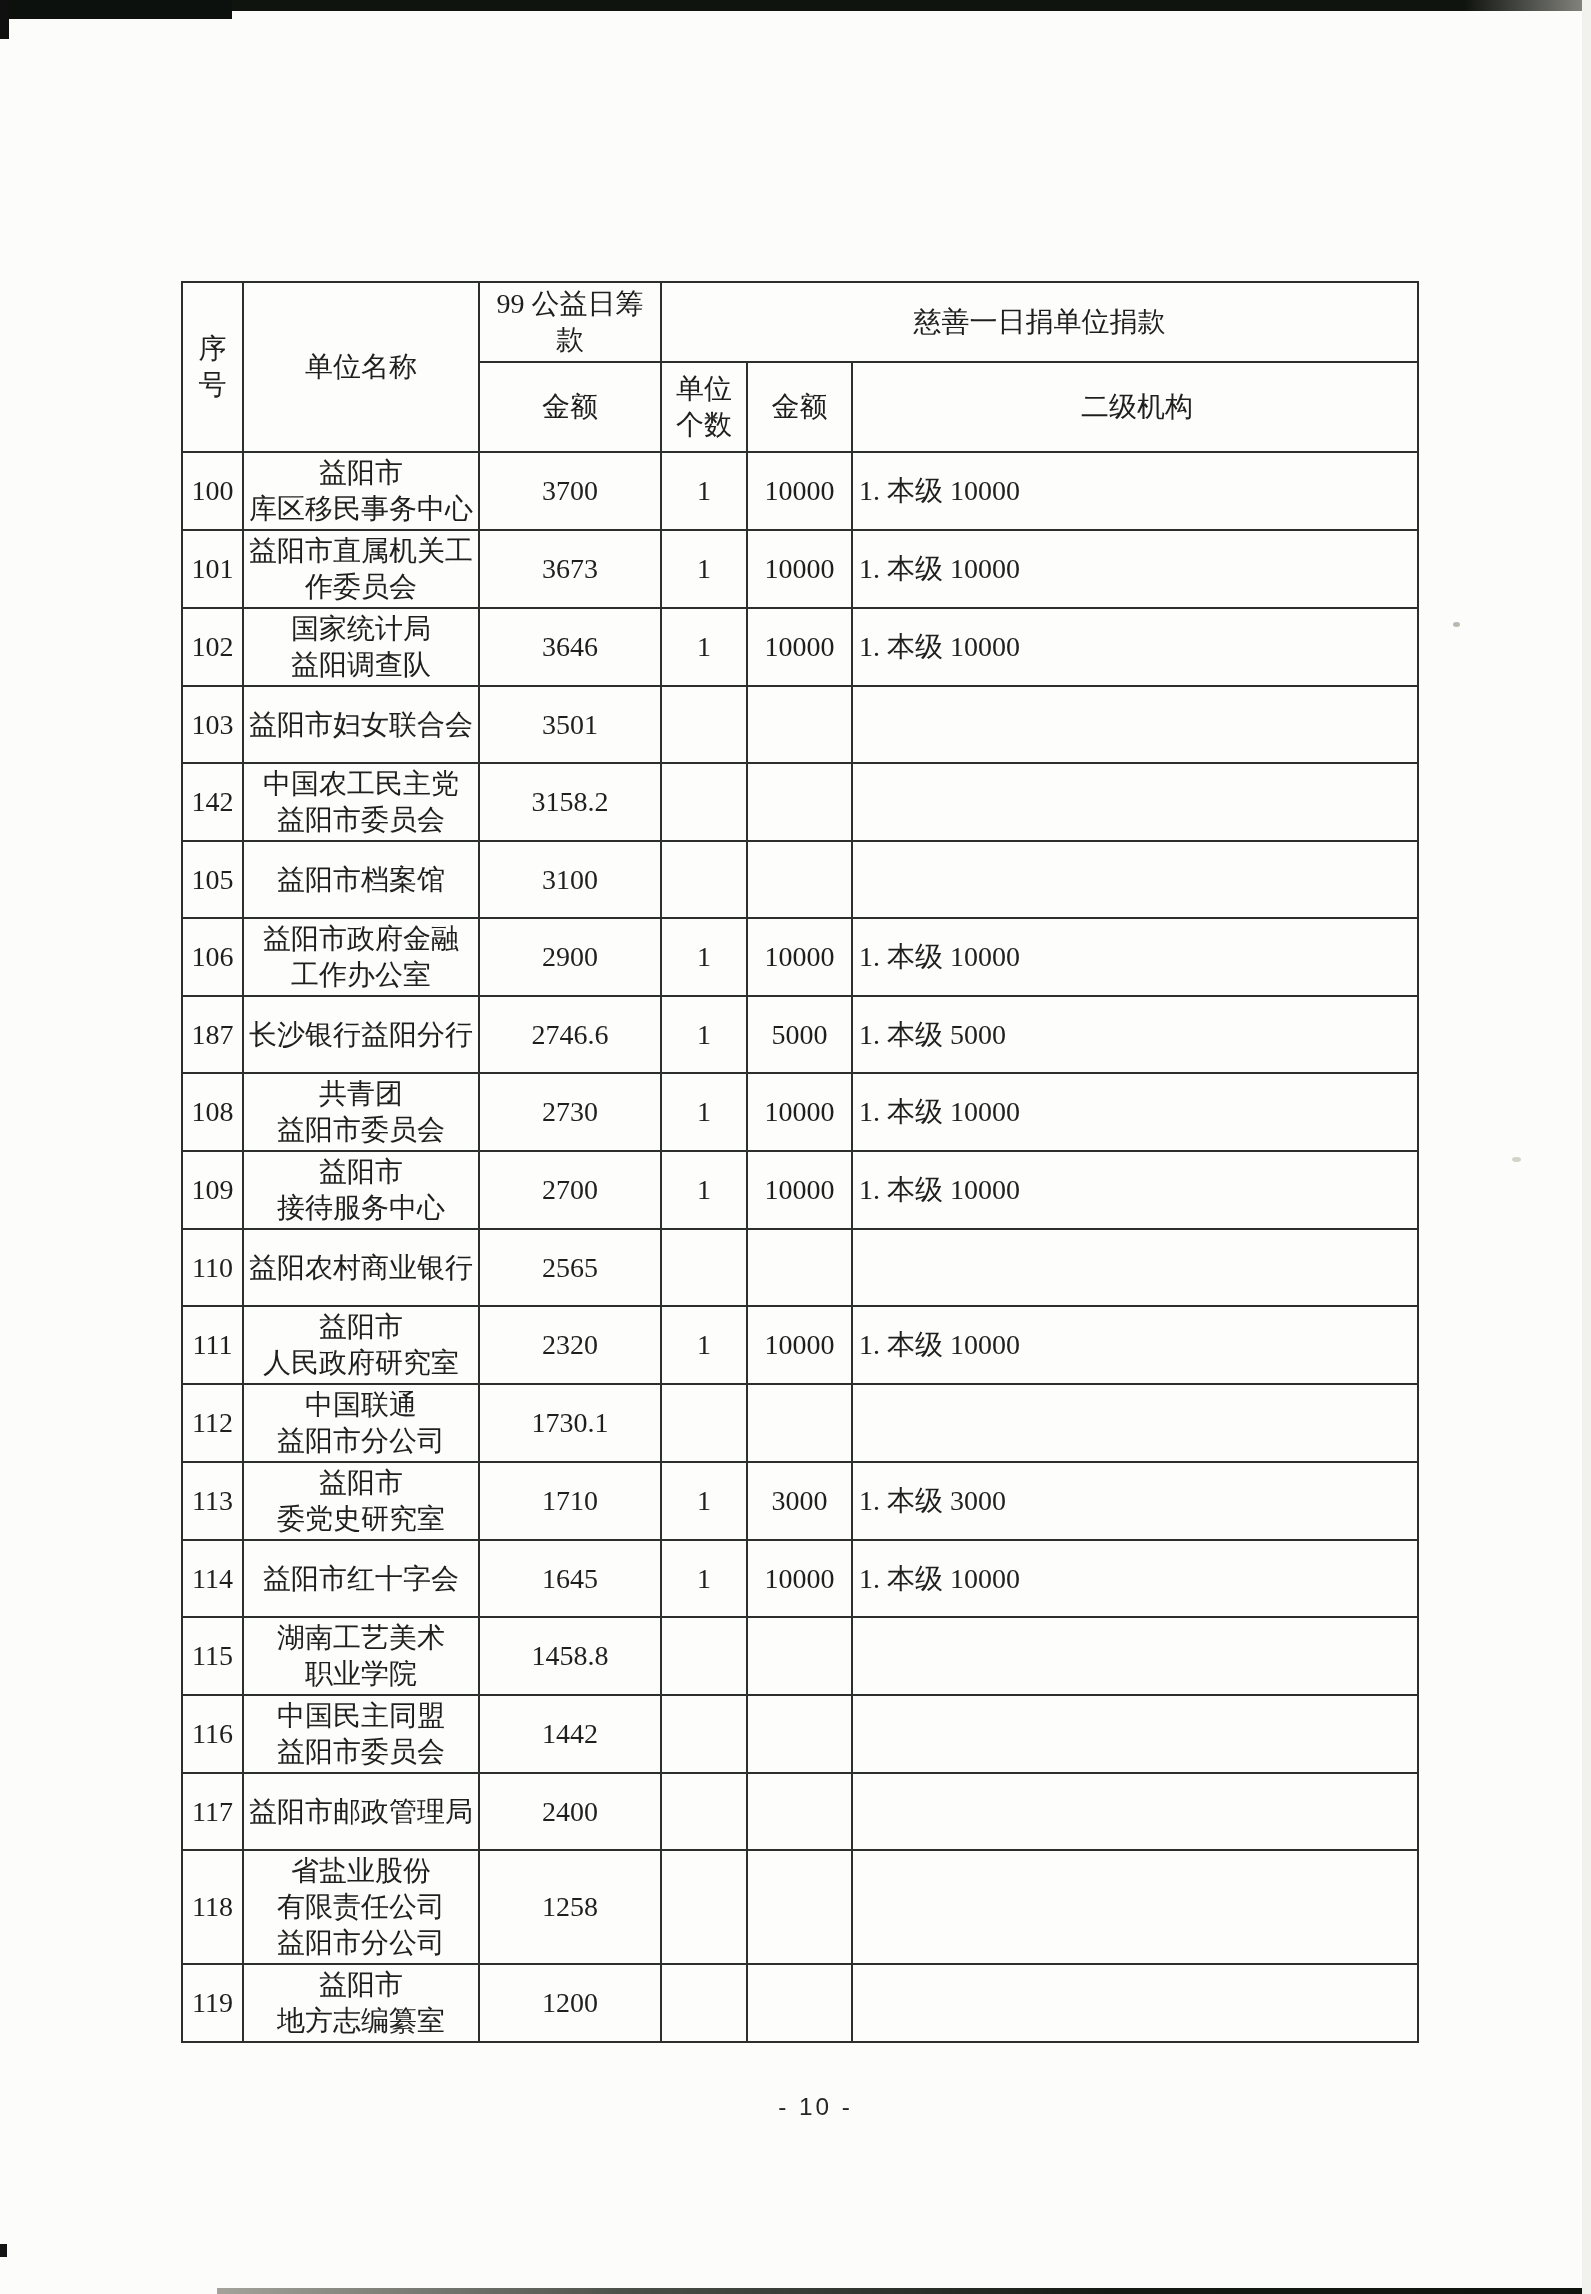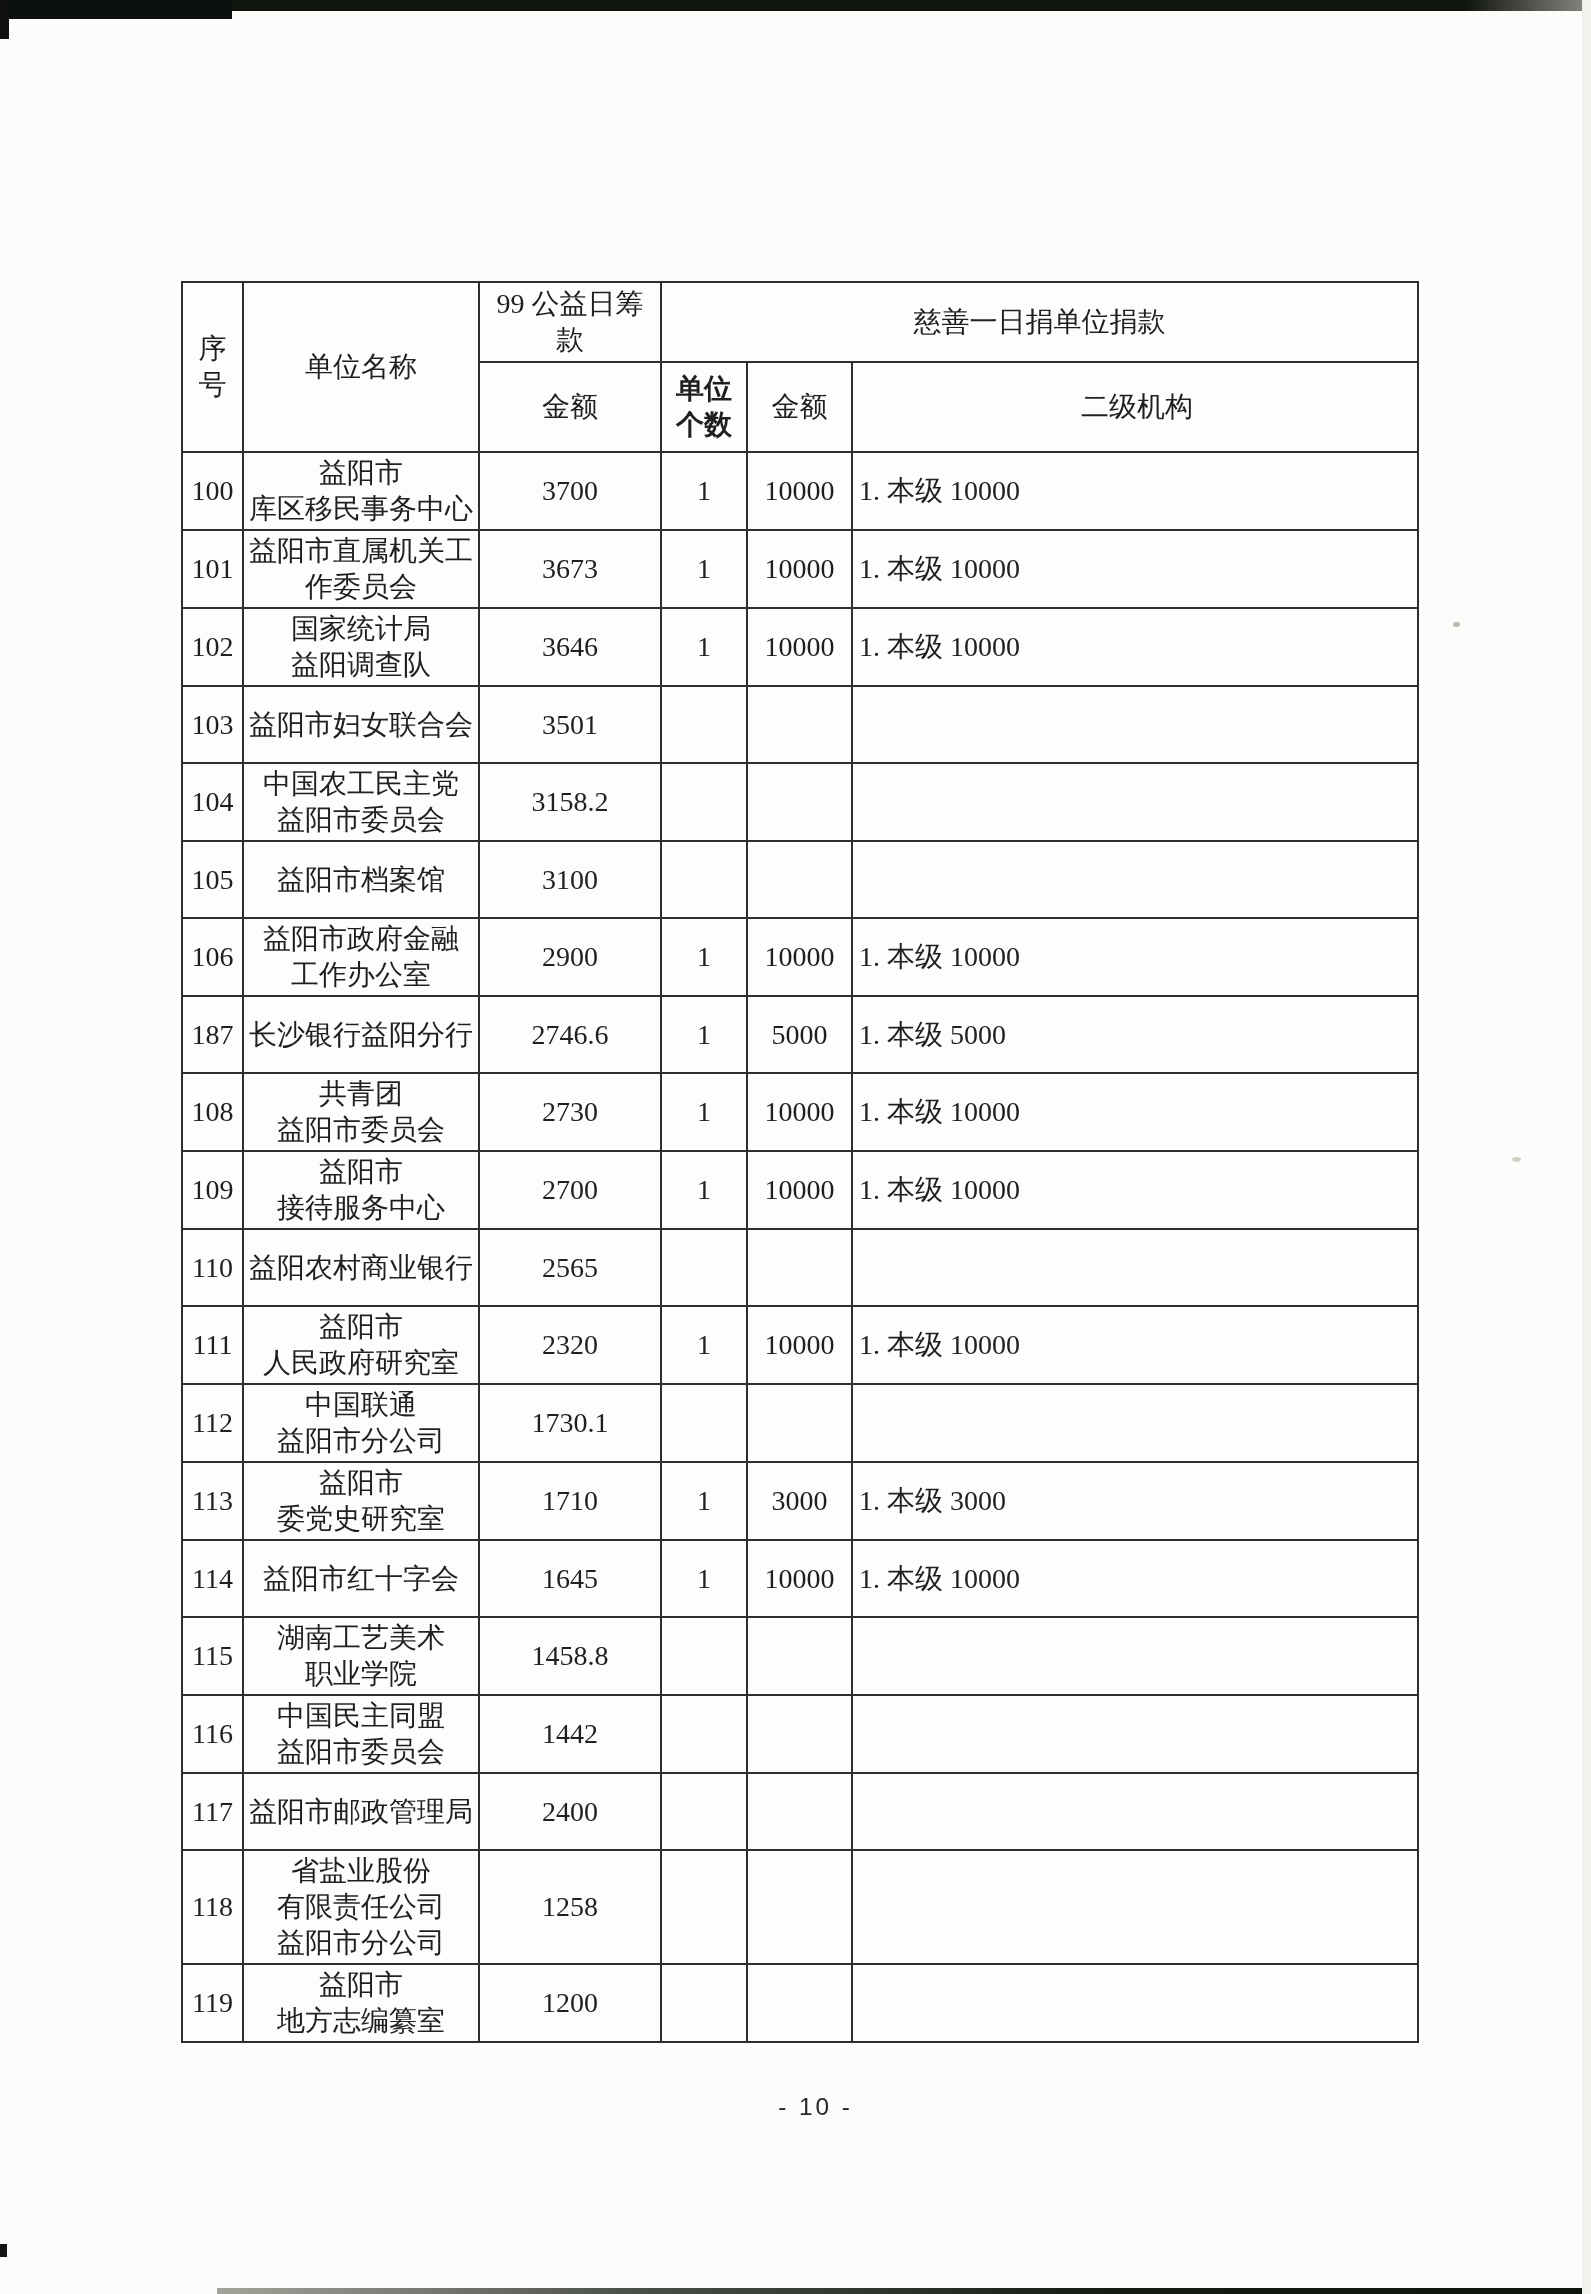--- a/index.html
+++ b/index.html
@@ -41,21 +41,21 @@
     line-height: 36px;
     padding: 2px 3.9px;
     vertical-align: middle;
     text-align: center;
     overflow: hidden;
   }
   thead tr.hrow-a th { height: 74px; }
   thead tr.hrow-b th { height: 84px; }
   tbody td { height: 71px; }
   .c-name   { white-space: pre-line; margin-left: 44px; }
-  .c-cnt    { white-space: pre-line; font-weight: bold; }
+  .c-cnt    { white-space: pre-line; }
   .c-sub    { text-align: left; padding-left: 6px; }
   th.h-sub  { text-align: center; padding-left: 7.8px; }
 
   
   .page-number {
     position: absolute; top: 2093px; left: 19.5px; width: 1592px;
     text-align: center;
     font-size: 24.4px;
     letter-spacing: 2.9px;
     color: #262626;
@@ -128,21 +128,21 @@
       </tr>
       <tr>
         <td class="c-no">103</td>
         <td class="c-name">益阳市妇女联合会</td>
         <td class="c-amt">3501</td>
         <td class="c-cnt2"></td>
         <td class="c-amt2"></td>
         <td class="c-sub"></td>
       </tr>
       <tr>
-        <td class="c-no">104</td>
+        <td class="c-no">142</td>
         <td class="c-name">中国农工民主党
 益阳市委员会</td>
         <td class="c-amt">3158.2</td>
         <td class="c-cnt2"></td>
         <td class="c-amt2"></td>
         <td class="c-sub"></td>
       </tr>
       <tr>
         <td class="c-no">105</td>
         <td class="c-name">益阳市档案馆</td>

